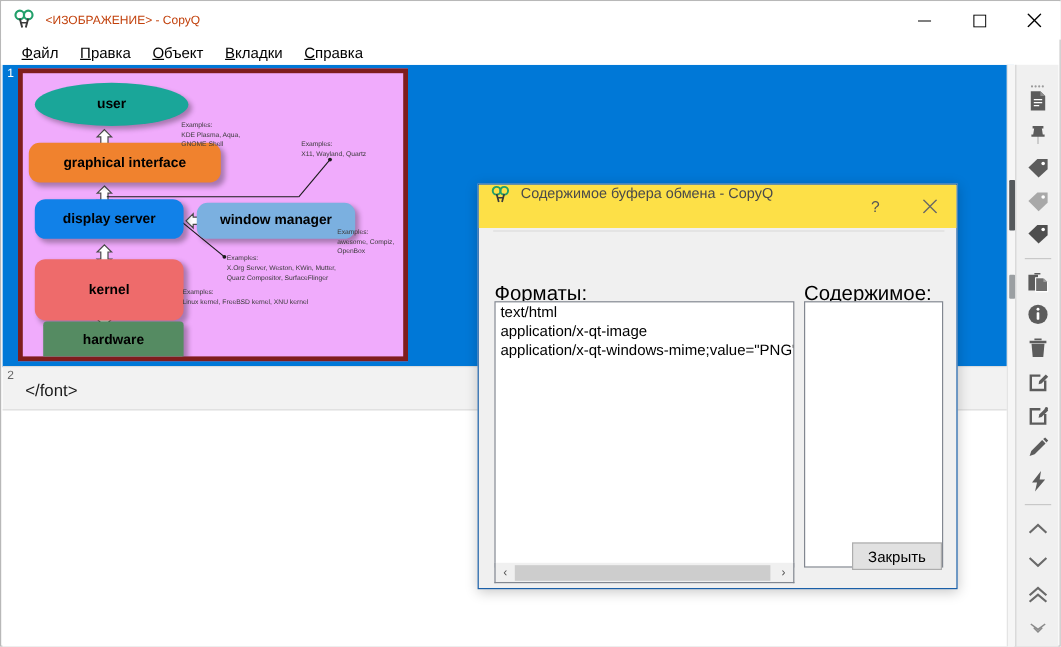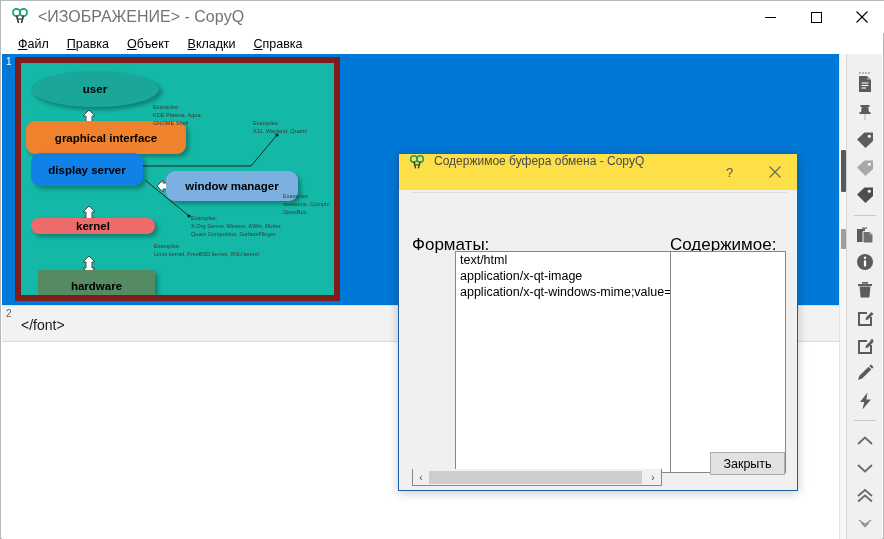--- a/index.html
+++ b/index.html
@@ -20,21 +20,21 @@
   .titlebar {
     position: absolute; left: 0; top: 0; width: 884px; height: 32px;
     background: #ffffff;
     display: flex; align-items: center;
   }
   .title-icon {
     width: 20px; height: 20px; margin-left: 9px; margin-right: 8px;
     position: relative; flex: none;
   }
   .title-text {
-    font-size: 16px; color: #737373; white-space: nowrap;
+    font-size: 10px; color: #c2410c; white-space: nowrap;
   }
   .win-btns { position: absolute; right: 0; top: 0; display: flex; height: 32px; }
   .win-btn {
     width: 46px; height: 32px; display: flex; align-items: center; justify-content: center;
     font-size: 12px; color: #000; background: transparent;
   }
   .win-btn svg { display: block; }
 
   
   .menubar {
@@ -67,49 +67,49 @@
   .row2-text {
     position: absolute; left: 19px; top: 11px;
     font-size: 14px; color: #1a1a1a;
     font-family: "Liberation Sans", sans-serif;
   }
 
   
   .diagram {
     position: absolute; left: 13px; top: 3px;
     width: 325px; height: 244px;
-    background: #14b8a6;
-    border: 6px solid #7f1d1d;
+    background: #f0abfc;
+    border: 4px solid #7f1d1d;
     overflow: hidden;
     padding-left: 19px;
   }
   .node {
     position: absolute;
     display: flex; align-items: center; justify-content: center;
     font-weight: bold; font-size: 11.5px; color: #000;
     box-shadow: 3px 3px 4px rgba(0,0,0,0.30);
   }
   .n-user {
     left: 10px; top: 8px; width: 128px; height: 36px;
     background: #1aa699; border-radius: 64px / 18px;
   }
   .n-gui {
     left: 5px; top: 58px; width: 160px; height: 33px;
     background: #f0822e; border-radius: 9px;
   }
   .n-ds {
-    left: 10px; top: 90px; width: 112px; height: 33px;
+    left: 10px; top: 105px; width: 124px; height: 33px;
     background: #1181e8; border-radius: 9px;
   }
   .n-wm {
     left: 145px; top: 108px; width: 132px; height: 30px;
     background: #7bb0e0; border-radius: 9px;
   }
   .n-kernel {
-    left: 10px; top: 155px; width: 124px; height: 16px;
+    left: 10px; top: 155px; width: 124px; height: 51px;
     background: #ee6b6b; border-radius: 9px;
   }
   .n-hw {
     left: 17px; top: 207px; width: 117px; height: 31px;
     background: #558b62; border-radius: 3px; text-align: right;
   }
   .exlabel {
     position: absolute;
     font-size: 5.6px; line-height: 1.42; color: #3a3a3a;
     font-family: "Liberation Sans", sans-serif;
@@ -169,21 +169,20 @@
   .dlg-sep { position: absolute; left: 12px; top: 2px; width: 376px; height: 1px; background: #dcdcdc; }
 
   .lbl { position: absolute; font-size: 17px; color: #000; }
   .lbl-formats { left: 13px; top: 45px; }
   .lbl-content { left: 271px; top: 45px; }
 
   .formats-box {
     position: absolute; left: 13px; top: 61px; width: 250px; height: 222px;
     background: #ffffff; border: 1px solid #828790;
     overflow: hidden;
-    margin-left: 43px;
   }
   .fmt-item {
     padding: 1px 3px 1px 4px; font-size: 12.5px; color: #000; white-space: nowrap;
   }
   .hscroll {
     position: absolute; left: 13px; top: 279px; width: 250px; height: 17px;
     background: #f0f0f0; border: 1px solid #828790; border-top: none;
     display: flex; align-items: center;
   }
   .hs-arrow { width: 16px; height: 15px; display: flex; align-items: center; justify-content: center; color: #505050; font-size: 10px; }

